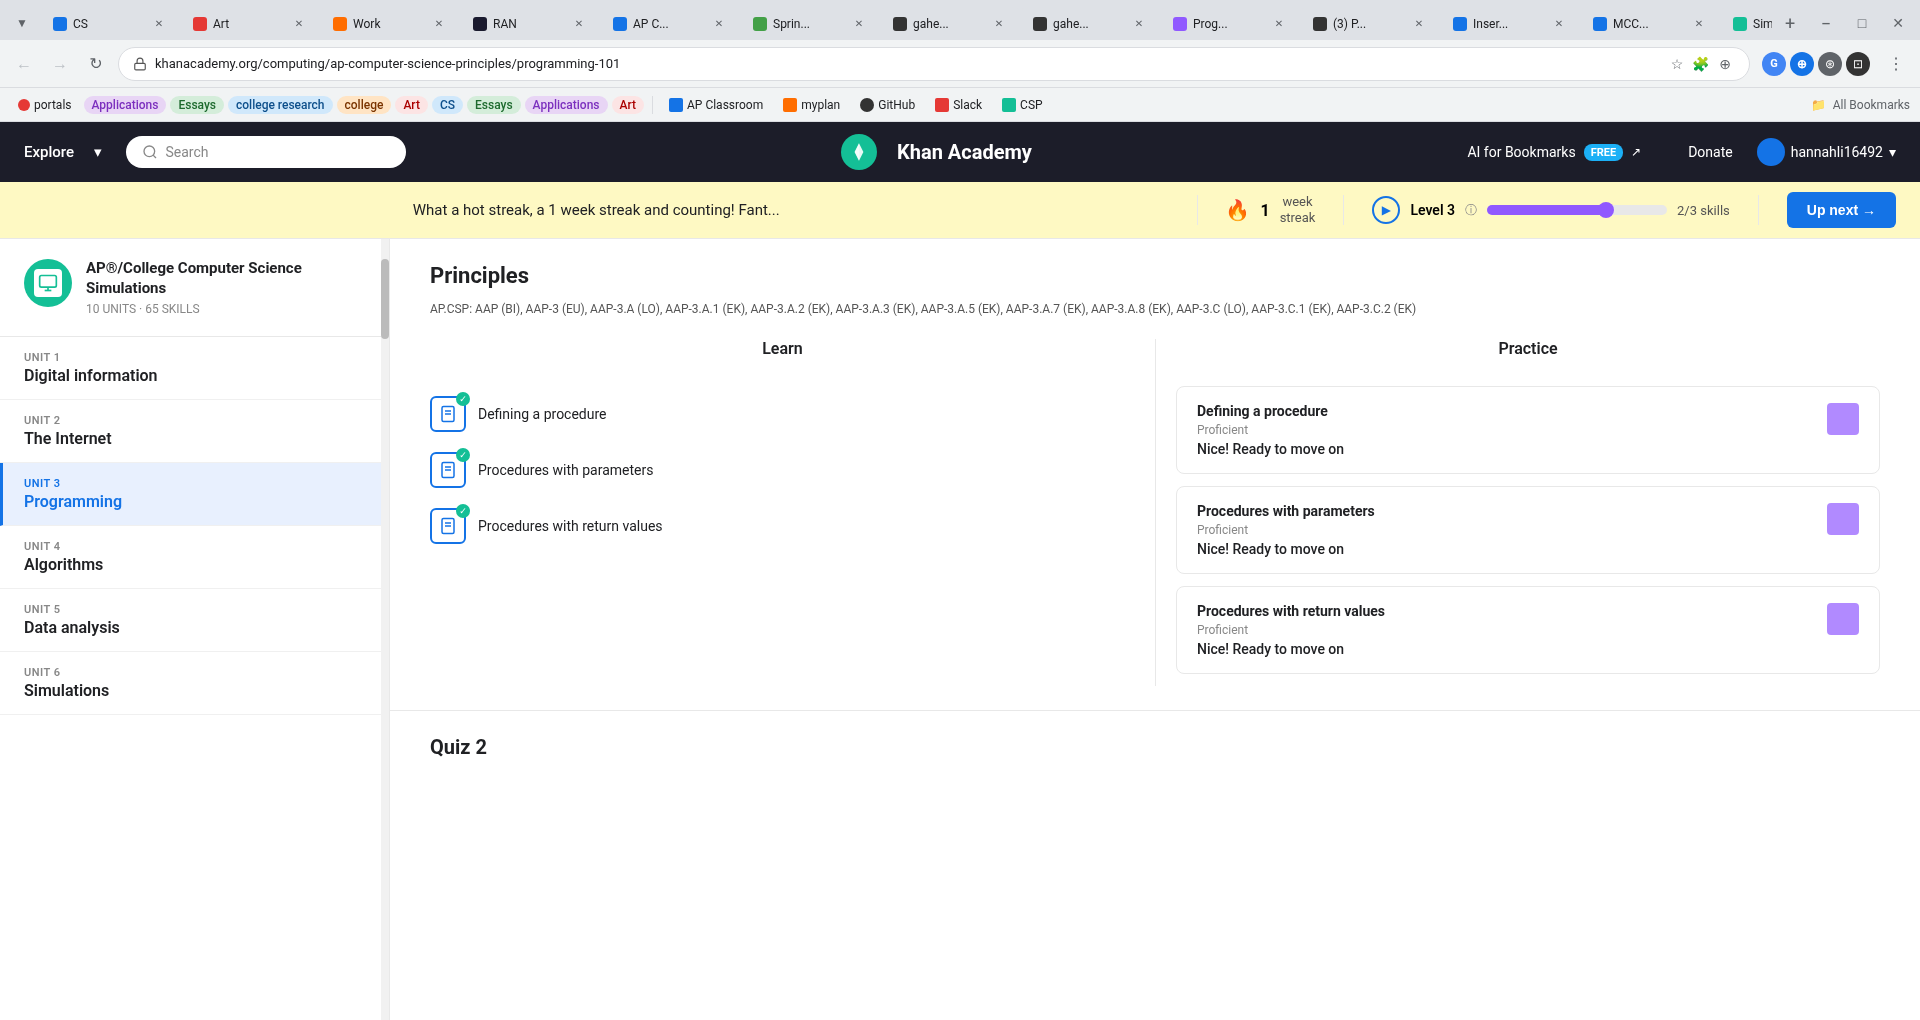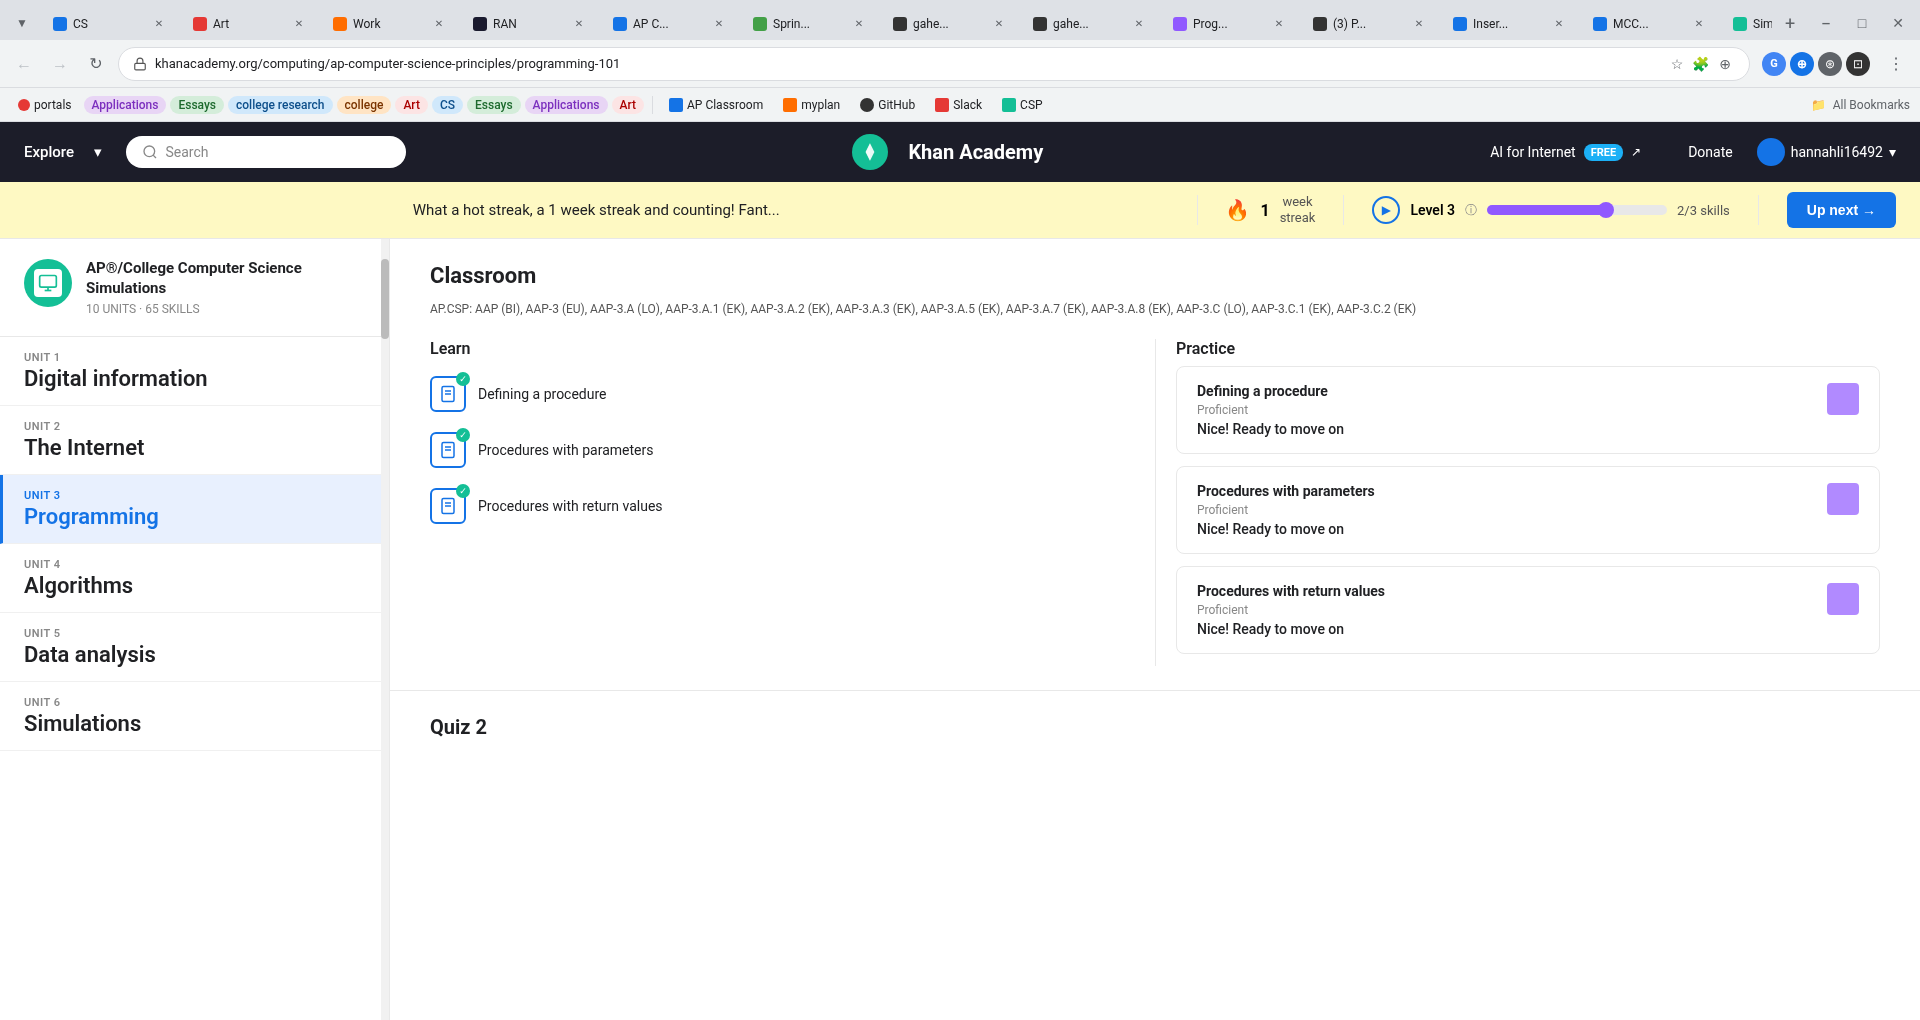--- a/index.html
+++ b/index.html
@@ -69,33 +69,33 @@
     
     .sidebar { width: 390px; flex-shrink: 0; border-right: 1px solid #e8e8e8; overflow-y: auto; background: #fff; position: relative; }
     .course-header { padding: 20px 24px; display: flex; align-items: flex-start; gap: 14px; border-bottom: 1px solid #e8e8e8; }
     .course-icon { width: 48px; height: 48px; background: #14bf96; border-radius: 50%; display: flex; align-items: center; justify-content: center; flex-shrink: 0; }
     .course-icon-inner { width: 28px; height: 28px; background: #fff; border-radius: 4px; display: flex; align-items: center; justify-content: center; }
     .course-title { font-size: 15px; font-weight: 700; color: #202124; line-height: 1.3; }
     .course-meta { font-size: 12px; color: #888; margin-top: 4px; }
     .unit-item { padding: 14px 24px; border-bottom: 1px solid #f0f0f0; cursor: pointer; }
     .unit-item.active { background: #e8f0fe; border-left: 3px solid #1473e6; padding-left: 21px; }
     .unit-label { font-size: 11px; font-weight: 600; color: #888; text-transform: uppercase; letter-spacing: 0.5px; }
-    .unit-name { font-size: 22px; font-weight: 600; color: #202124; margin-top: 2px; }
+    .unit-name { font-size: 16px; font-weight: 600; color: #202124; margin-top: 2px; }
     .unit-item.active .unit-label { color: #1473e6; }
     .unit-item.active .unit-name { color: #1473e6; }
 
     
     .content-area { flex: 1; overflow-y: auto; padding: 0; background: #fff; }
     .procedures-section { padding: 24px 40px; }
     .procedures-title { font-size: 22px; font-weight: 700; color: #202124; margin-bottom: 12px; }
     .procedures-standards { font-size: 12px; color: #555; line-height: 1.6; margin-bottom: 20px; }
     .learn-practice-grid { display: grid; grid-template-columns: 1fr 1fr; gap: 0; }
     .learn-col { padding-right: 20px; }
     .practice-col { padding-left: 20px; border-left: 1px solid #e8e8e8; }
-    .col-header { font-size: 16px; font-weight: 600; color: #202124; margin-bottom: 8px; }
+    .col-header { font-size: 16px; font-weight: 600; color: #202124; margin-bottom: 28px; text-align: center; }
     .learn-item { display: flex; align-items: center; gap: 12px; padding: 10px 0; cursor: pointer; }
     .learn-icon { width: 36px; height: 36px; border: 2px solid #1473e6; border-radius: 6px; display: flex; align-items: center; justify-content: center; position: relative; flex-shrink: 0; background: #fff; }
     .learn-icon-check { position: absolute; top: -6px; right: -6px; width: 14px; height: 14px; background: #14bf96; border-radius: 50%; display: flex; align-items: center; justify-content: center; color: #fff; font-size: 9px; }
     .learn-item-title { font-size: 14px; color: #202124; }
     .practice-card { background: #fff; border: 1px solid #e8e8e8; border-radius: 8px; padding: 16px 20px; margin-bottom: 12px; display: flex; align-items: flex-start; justify-content: space-between; }
     .practice-card-content { flex: 1; }
     .practice-card-title { font-size: 14px; font-weight: 700; color: #202124; }
     .practice-card-status { font-size: 12px; color: #888; margin: 4px 0; }
     .practice-card-ready { font-size: 14px; color: #202124; font-weight: 500; }
     .practice-card-icon { width: 32px; height: 32px; background: #9059ff; border-radius: 4px; flex-shrink: 0; margin-left: 12px; opacity: 0.7; }
@@ -303,21 +303,21 @@
     <div class="ka-logo">
       <div class="ka-logo-icon">
         <svg width="22" height="22" viewBox="0 0 40 40" fill="none">
           <path d="M20 4 L28 20 L20 36 L12 20 Z" fill="#fff" opacity="0.9"></path>
           <path d="M12 20 L20 4 L20 36 Z" fill="#fff" opacity="0.5"></path>
         </svg>
       </div>
       <span class="ka-logo-text">Khan Academy</span>
     </div>
     <div class="ka-ai-teachers">
-      <span>AI for Internet</span>
+      <span>AI for Bookmarks</span>
       <span class="ka-free-badge">FREE</span>
       <span style="font-size:12px;">↗</span>
     </div>
     <div class="ka-donate">
       <span>Donate</span>
     </div>
     <div class="ka-user">
       <div class="ka-user-avatar"></div>
       <span>hannahli16492</span>
       <span>▾</span>
@@ -405,21 +405,21 @@
           <div class="unit-item">
     <div class="unit-label">UNIT 6</div>
     <div class="unit-name">Simulations</div>
   </div>
         </div>
     </div>
 
     <div class="content-area">
 
       <div class="procedures-section">
-        <div class="procedures-title">Classroom</div>
+        <div class="procedures-title">Principles</div>
         <div class="procedures-standards">AP.CSP: AAP (BI), AAP-3 (EU), AAP-3.A (LO), AAP-3.A.1 (EK), AAP-3.A.2 (EK), AAP-3.A.3 (EK), AAP-3.A.5 (EK), AAP-3.A.7 (EK), AAP-3.A.8 (EK), AAP-3.C (LO), AAP-3.C.1 (EK), AAP-3.C.2 (EK)</div>
 
         <div class="learn-practice-grid">
           <div class="learn-col">
             <div class="col-header">Learn</div>
             <div id="learn-items-container">
                 <div class="learn-item">
     <div class="learn-icon">
       <svg width="18" height="18" viewBox="0 0 24 24" fill="none" stroke="#1473e6" stroke-width="2">
                       <rect x="4" y="2" width="16" height="20" rx="2"></rect>

